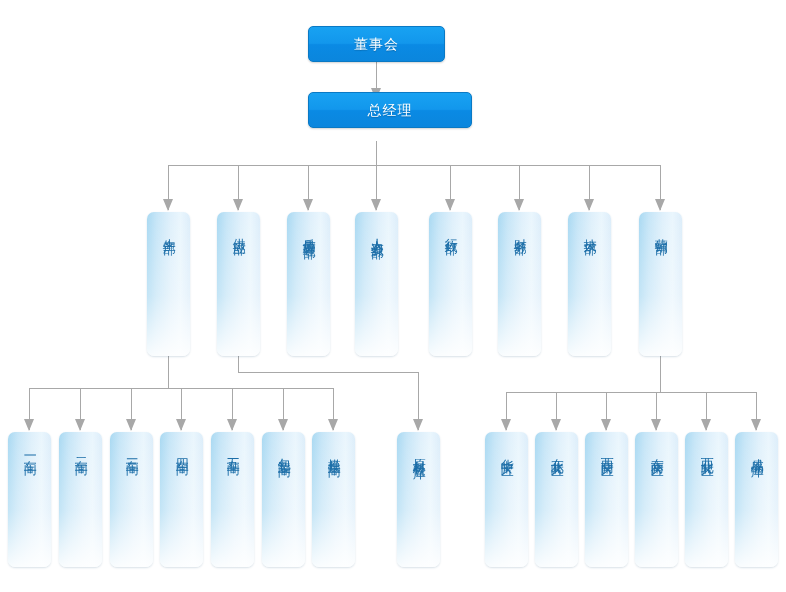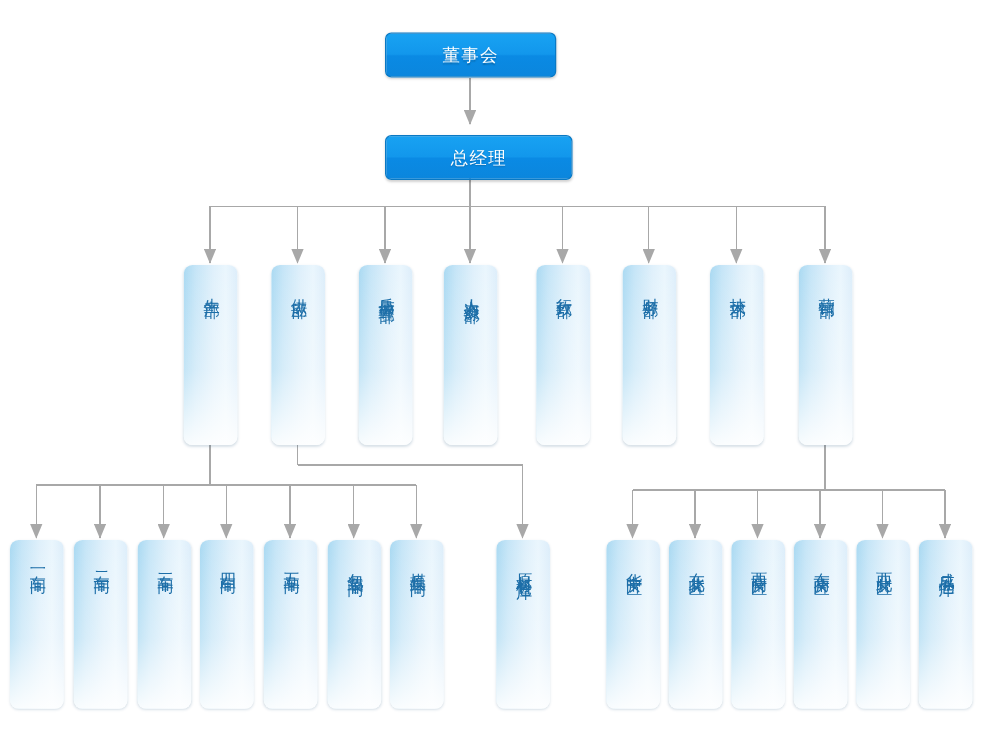--- a/index.html
+++ b/index.html
@@ -127,21 +127,21 @@
       <line x1="656" y1="392" x2="656" y2="430" marker-end="url(#arrow)"></line>
       <line x1="706" y1="392" x2="706" y2="430" marker-end="url(#arrow)"></line>
       <line x1="756" y1="392" x2="756" y2="430" marker-end="url(#arrow)"></line>
     </g>
   </svg>
 
   <div class="node primary" style="left:308px; top:26px; width:137px; height:36px;">
     <span class="node-label">董事会</span>
   </div>
 
-  <div class="node primary" style="left:308px; top:108px; width:150px; height:36px;">
+  <div class="node primary" style="left:308px; top:92px; width:164px; height:36px;">
     <span class="node-label">总经理</span>
   </div>
 
   <div class="node light" style="left:147px; top:212px; width:43px; height:144px;">
     <span class="node-label">生产部</span>
   </div>
   <div class="node light" style="left:217px; top:212px; width:43px; height:144px;">
     <span class="node-label">供应部</span>
   </div>
   <div class="node light" style="left:287px; top:212px; width:43px; height:144px;">

